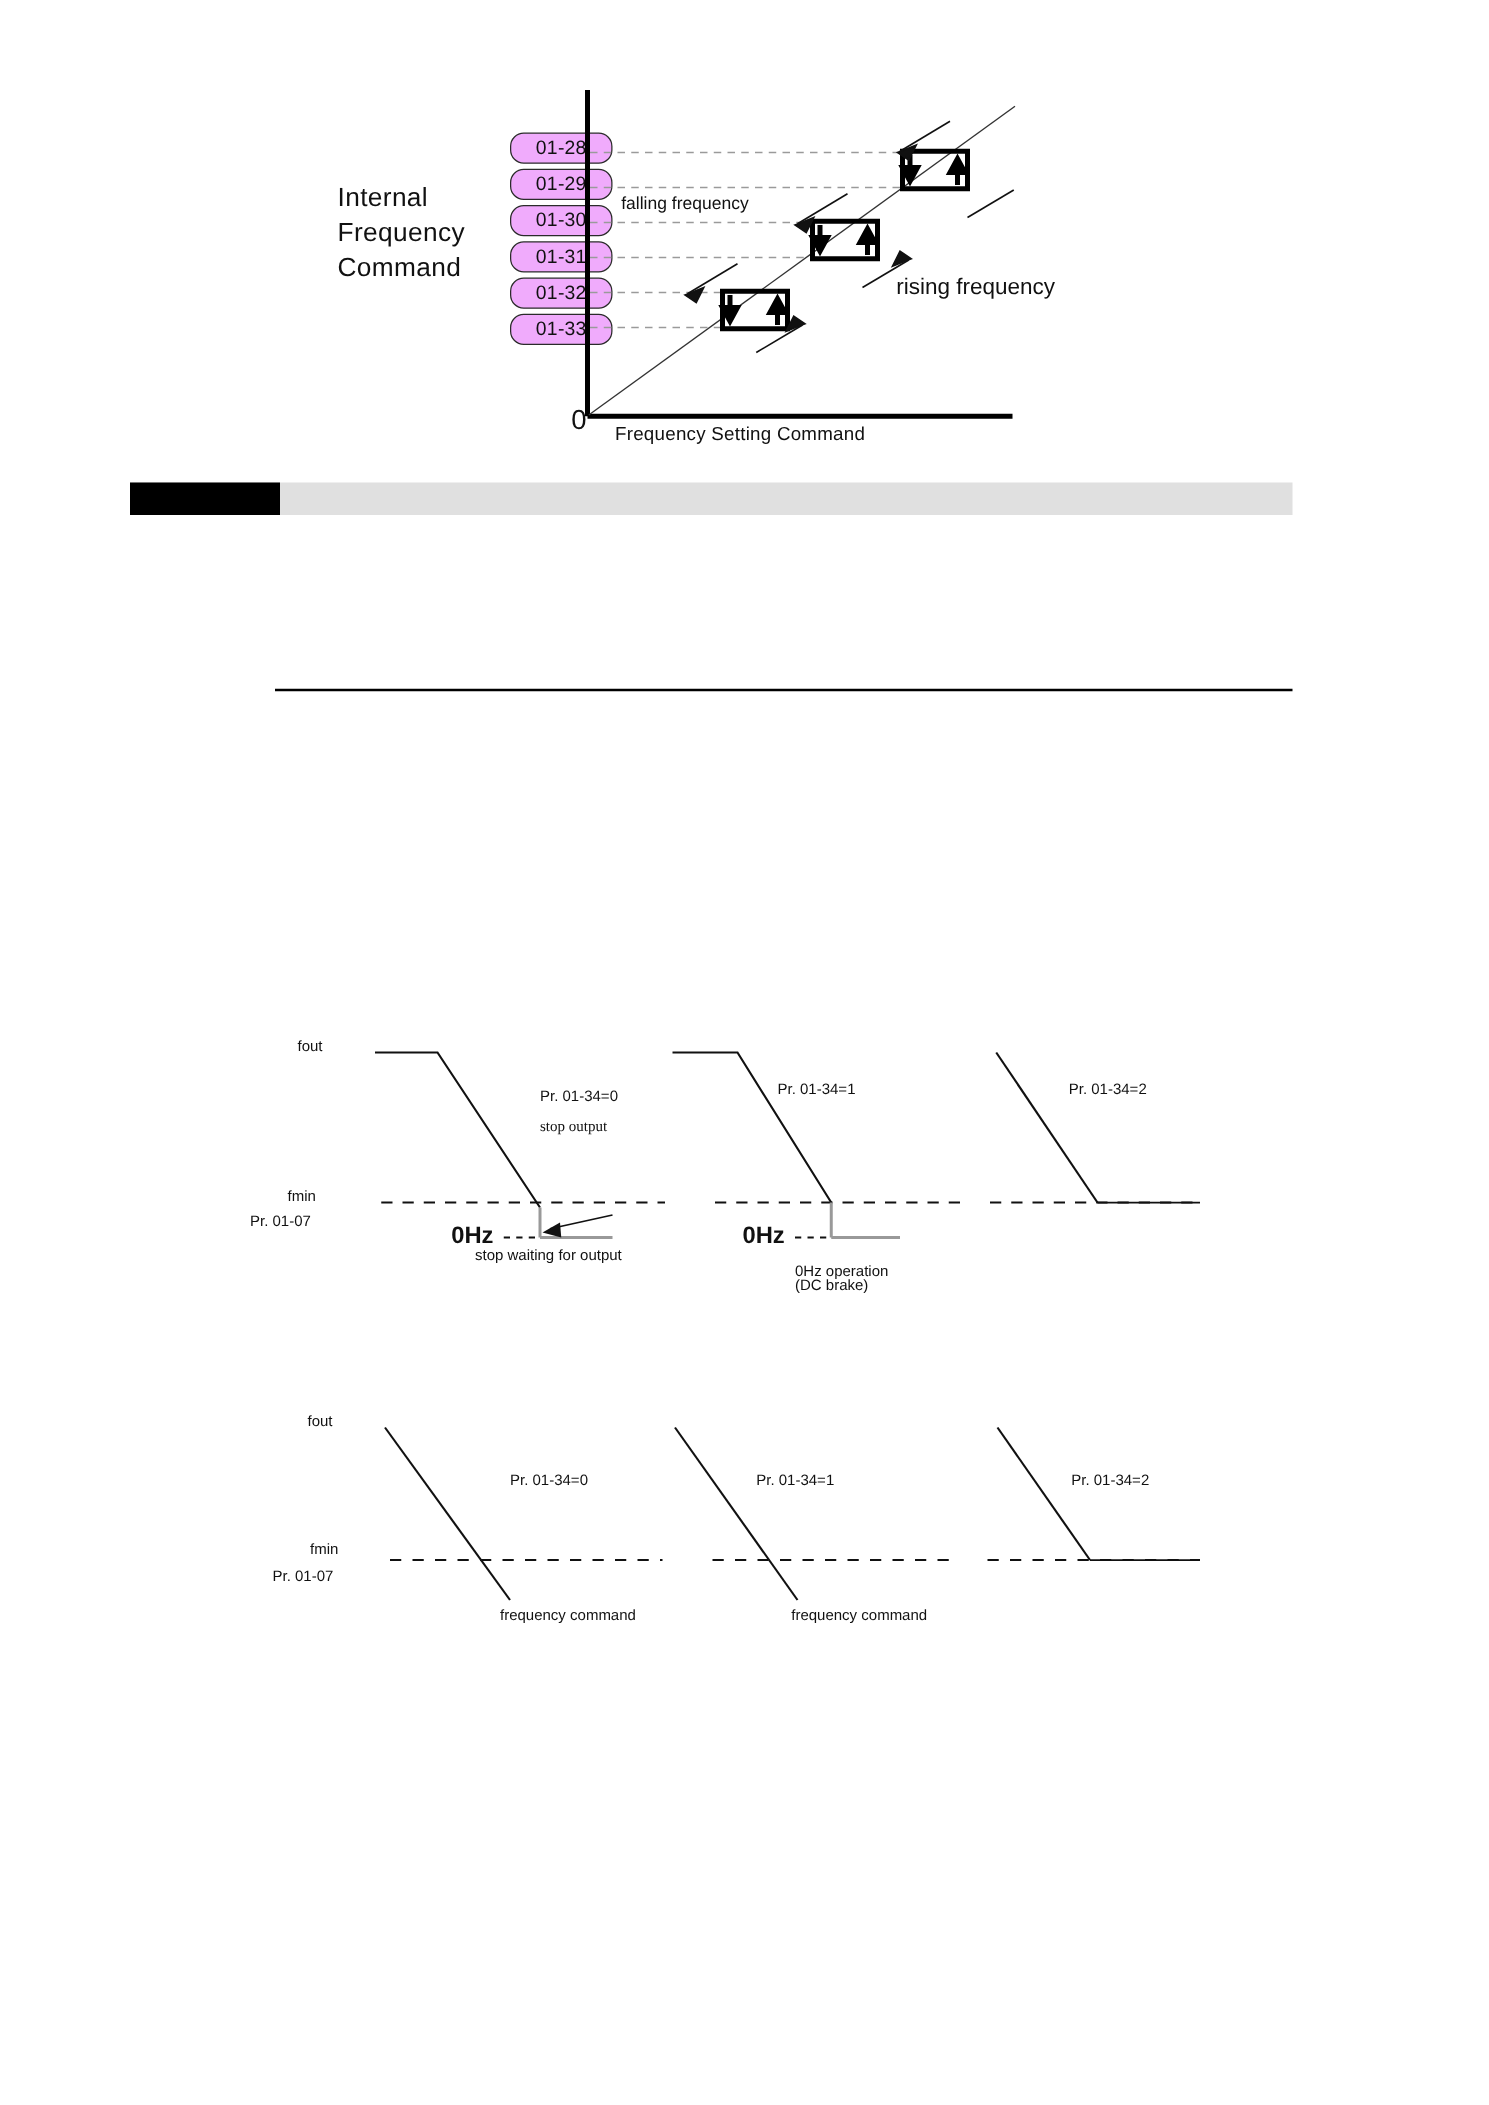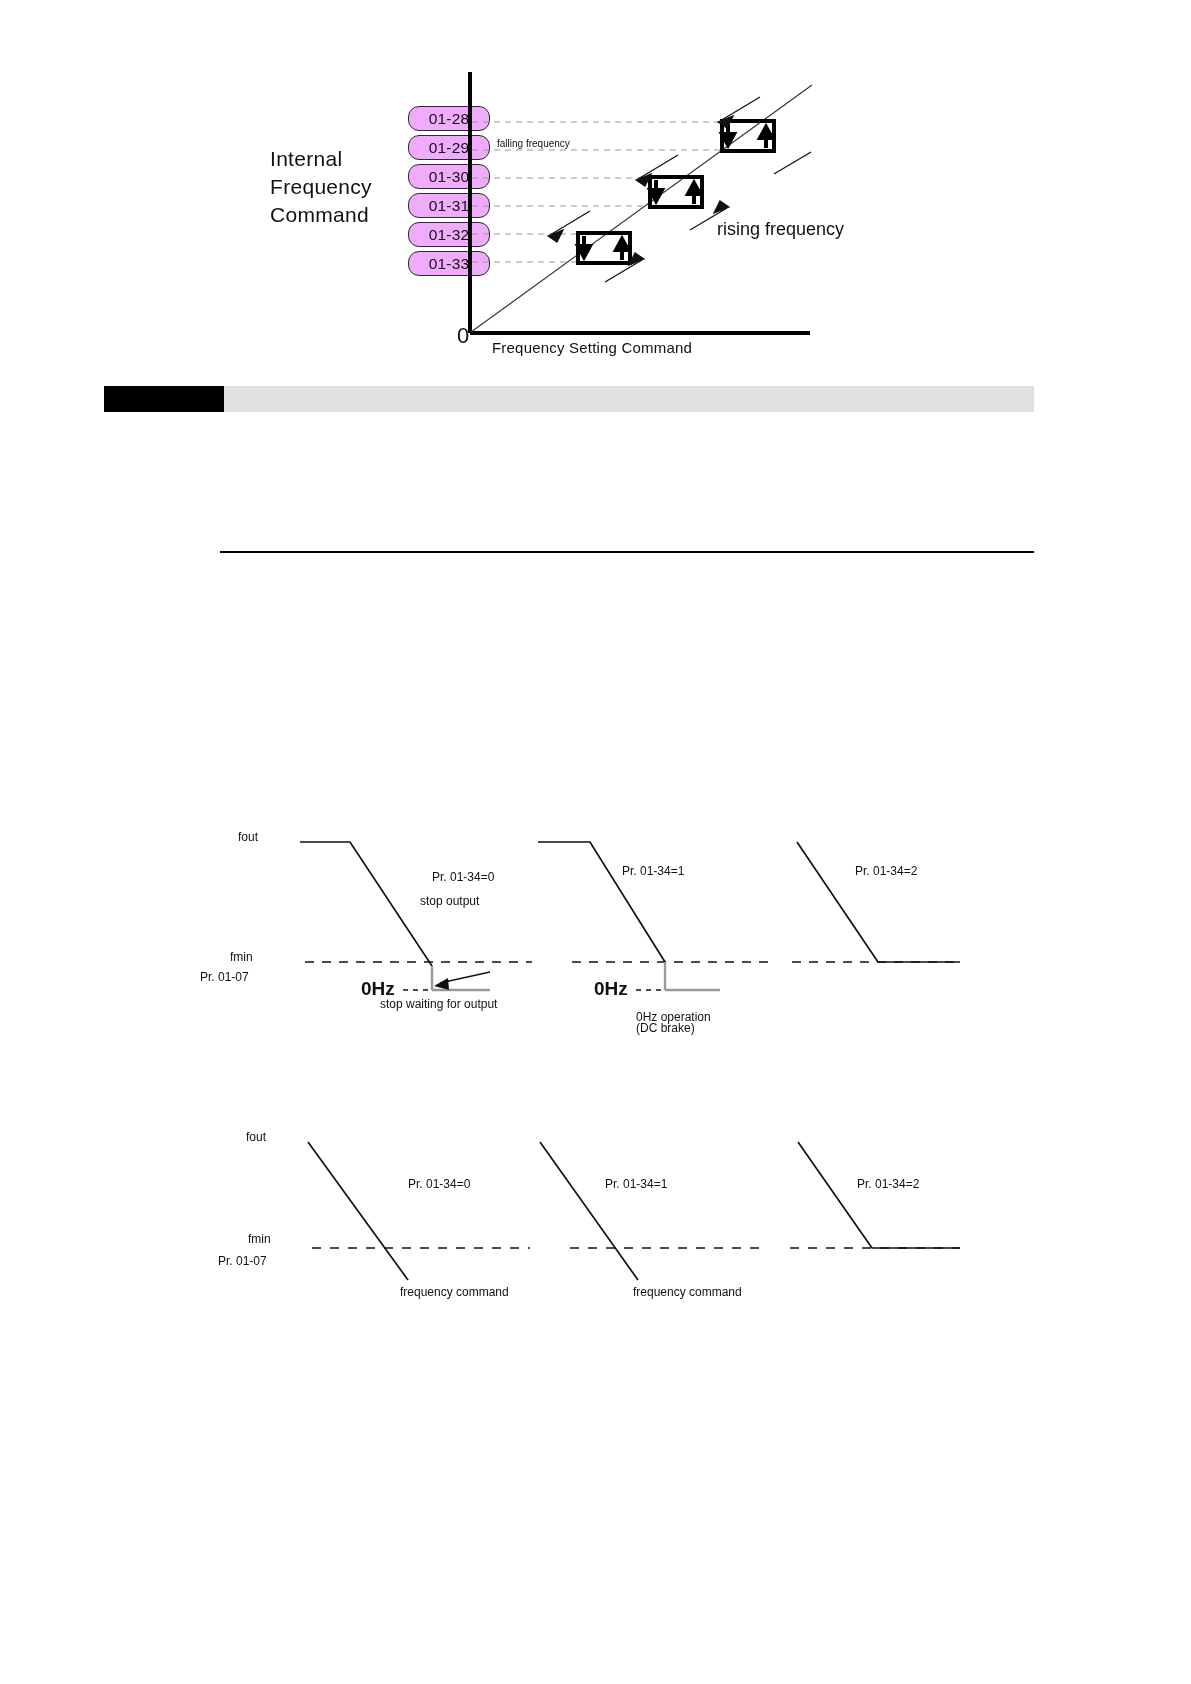--- a/index.html
+++ b/index.html
@@ -36,22 +36,22 @@
     width: 80px; height: 23px;
     border: 1.4px solid #2b2b2b;
     border-radius: 11px;
     background: #f0abfc;
     font-size: 15.5px;
     display: flex; align-items: center; justify-content: center;
     margin-bottom: 4px;
     letter-spacing: .2px;
   }
   #fig-skip .lbl-falling {
-    position: absolute; left: 237px; top: 78px;
-    font-size: 10px;
+    position: absolute; left: 237px; top: 94px;
+    font-size: 14px;
   }
   #fig-skip .lbl-rising {
     position: absolute; left: 457px; top: 159px;
     font-size: 18px;
   }
   #fig-skip .lbl-zero {
     position: absolute; left: 197px; top: 263px;
     font-size: 22px;
   }
   #fig-skip .lbl-xaxis {
@@ -205,21 +205,21 @@
         <line x1="465" y1="170" x2="520" y2="170" stroke="#999" stroke-width="2.4"></line>
       </g>
 
       <g>
         <path d="M597,22 L678,142" fill="none" stroke="#111" stroke-width="1.7"></path>
         <line x1="678" y1="142" x2="760" y2="142" stroke="#111" stroke-width="1.4"></line>
       </g>
     </svg>
 
     <div class="f-label" style="left:232px; top:50px;">Pr. 01-34=0</div>
-    <div class="f-label" style="left:220px; top:74px;">stop output</div>
+    <div class="f-label" style="left:232px; top:74px;font-family:Liberation Serif, serif;">stop output</div>
     <div class="f-label small" style="left:161px; top:158px;">0Hz</div>
     <div class="f-label" style="left:180px; top:177px;">stop waiting for output</div>
 
     <div class="f-label" style="left:422px; top:44px;">Pr. 01-34=1</div>
     <div class="f-label small" style="left:394px; top:158px;">0Hz</div>
     <div class="f-label" style="left:436px; top:190px;">0Hz operation</div>
     <div class="f-label" style="left:436px; top:201px;">(DC brake)</div>
 
     <div class="f-label" style="left:655px; top:44px;">Pr. 01-34=2</div>
   </div>

